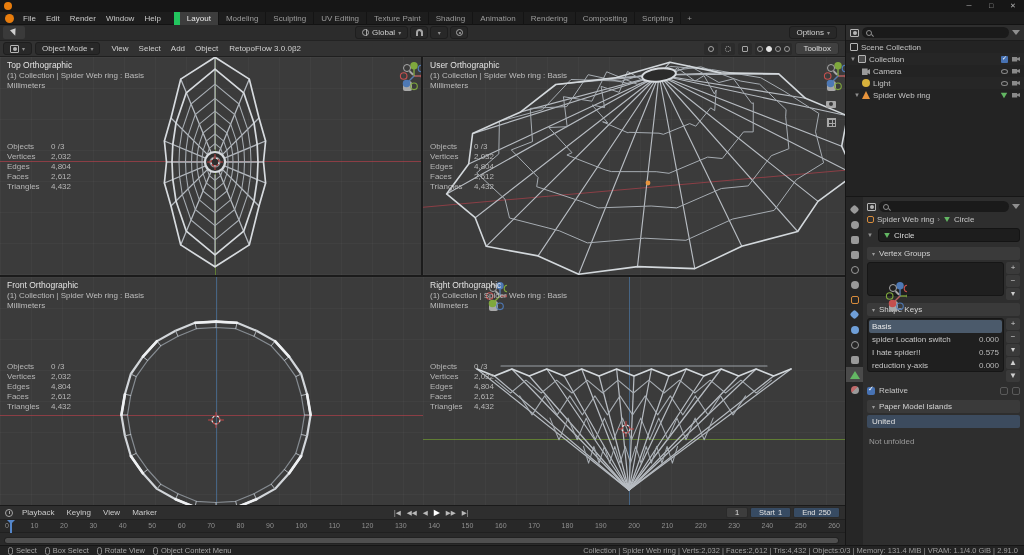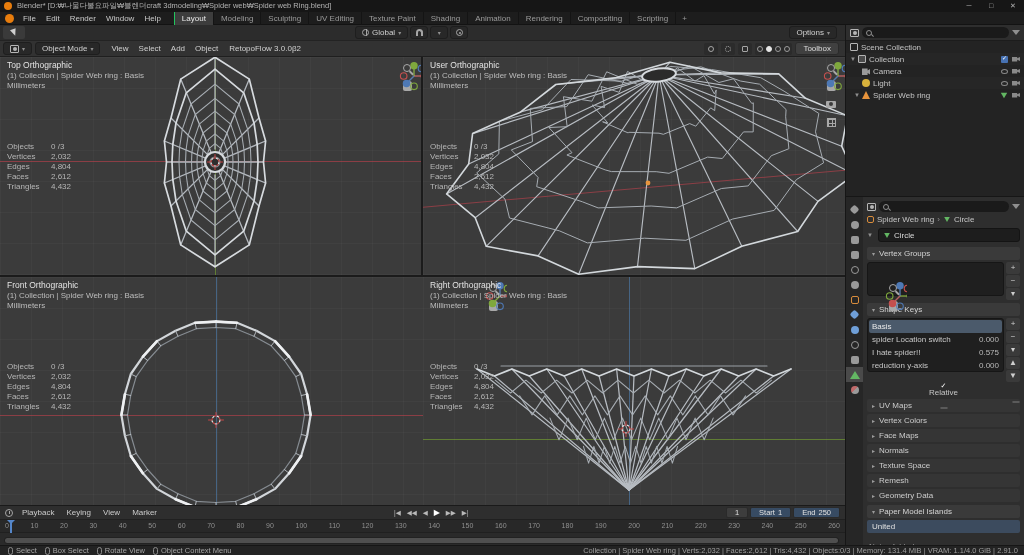--- a/index.html
+++ b/index.html
@@ -14,21 +14,21 @@
   #win-controls{margin-left:auto;display:flex;height:12px;}
   #win-controls span{width:22px;text-align:center;font-size:7px;line-height:12px;color:#b5b5b5;}
 
   
   #menubar{left:0;top:12px;width:1024px;height:13px;background:#1d1d1d;display:flex;align-items:center;border-bottom:1px solid #131313;}
   #menubar .blogo2{width:9px;height:9px;border-radius:50%;background:#e87d0d;margin:0 4px 0 5px;flex:none;}
   #main-menus{display:flex;}
   #main-menus span{padding:0 5px;font-size:8px;color:#c9c9c9;line-height:13px;}
   #workspace-tabs{display:flex;margin-left:8px;}
   #workspace-tabs span{padding:0 7px;font-size:8px;line-height:13px;color:#9b9b9b;border-right:1px solid #141414;}
-  #workspace-tabs span:first-child{border-left:1px solid #22c55e;}
+  #workspace-tabs span:first-child{border-left:6px solid #22c55e;}
   #workspace-tabs span.active{background:#3d3d3d;color:#e8e8e8;}
   .addtab{padding:0 6px;color:#9b9b9b;font-size:8px;line-height:13px;}
   #mb-right{margin-left:auto;display:flex;gap:20px;margin-right:4px;margin-top:48px;}
   .chip{display:flex;align-items:center;gap:3px;background:#282828;border:1px solid #171717;border-radius:2px;height:11px;padding:0 4px;font-size:7.5px;color:#c3c3c3;}
   .chip .ci{width:6px;height:6px;background:#8f8f8f;border-radius:1px;}
   .chip .cx::after{content:"✕";font-size:6px;color:#8a8a8a;}
 
   
   #toolsettings{left:0;top:25px;width:845px;height:16px;background:#2c2c2c;border-bottom:1px solid #232323;display:flex;align-items:center;}
   .toolbtn{width:22px;height:13px;margin-left:3px;background:#3a3a3a;border-radius:2px;display:flex;align-items:center;justify-content:center;gap:2px;}
@@ -136,21 +136,21 @@
   .sec::before{content:"▾";font-size:6px;color:#9a9a9a;margin-right:4px;}
   .listwrap{display:flex;gap:2px;margin-top:2px;}
   .listbox{flex:1;background:#1f1f1f;border:1px solid #161616;border-radius:3px;}
   .btncol{width:14px;display:flex;flex-direction:column;gap:1px;}
   .btncol span{display:block;height:12px;background:#3a3a3a;border-radius:2px;text-align:center;line-height:12px;font-size:8px;color:#cfcfcf;}
   #vg-list{height:34px;}
   #sk-list{height:54px;padding:1px;}
   .skrow{display:flex;align-items:center;height:13px;padding:0 3px;border-radius:2px;color:#c8c8c8;}
   .skrow.sel{background:#4b5a6b;color:#e8e8e8;}
   .skval{margin-left:auto;color:#b9b9b9;}
-  .chkrow{display:flex;align-items:center;gap:4px;height:13px;margin-top:2px;flex-direction:column;}
+  .chkrow{display:flex;align-items:center;gap:4px;height:13px;margin-top:2px;}
   .chk{width:8px;height:8px;background:#4772b3;border-radius:2px;position:relative;}
   .chk::after{content:"✓";position:absolute;left:1px;top:-2px;font-size:7px;color:#fff;}
   .chk-dim{width:8px;height:8px;border:1px solid #5a5a5a;border-radius:2px;margin-left:auto;}
   .chk-dim2{width:8px;height:8px;border:1px solid #5a5a5a;border-radius:2px;}
   #collapsed-list span{display:block;height:13px;background:#353535;border-radius:2px;margin-top:2px;line-height:13px;padding:0 5px;color:#cccccc;}
   #collapsed-list span::before{content:"▸";font-size:6px;color:#9a9a9a;margin-right:4px;}
   .paperitem{height:13px;background:#3c4b5e;border-radius:2px;margin-top:2px;line-height:13px;padding:0 5px;color:#e0e0e0;}
   .papernote{color:#9a9a9a;margin-top:9px;padding-left:2px;}
 
   
@@ -180,21 +180,20 @@
   .sb-item span{font-size:7.5px;color:#a5a5a5;line-height:10px;}
   #sb-right{margin-left:auto;margin-right:6px;font-size:7.5px;color:#9f9f9f;line-height:10px;white-space:nowrap;}
 
   .gizmo line{opacity:.85;}
 </style>
 </head>
 <body>
 
 <div id="titlebar" class="abs">
   <span class="blogo"></span>
-  <span class="ttl">Blender*  [D:₩나물다볼요파일₩블렌더craft 3dmodeling₩Spider web₩Spider web Ring.blend]</span>
   <div id="win-controls">
       <span>─</span>
       <span>□</span>
       <span>✕</span>
     </div>
 </div>
 
 <div id="menubar" class="abs">
   <span class="blogo2"></span>
   <div id="main-menus">
@@ -777,29 +776,20 @@
         </div>
     </div>
 
     <div class="chkrow">
       <span class="chk"></span>
       <span>Relative</span>
       <span class="chk-dim"></span>
       <span class="chk-dim2"></span>
     </div>
 
-    <div id="collapsed-list">
-        <span>UV Maps</span>
-        <span>Vertex Colors</span>
-        <span>Face Maps</span>
-        <span>Normals</span>
-        <span>Texture Space</span>
-        <span>Remesh</span>
-        <span>Geometry Data</span>
-      </div>
 
     <div class="sec">
         <span>Paper Model Islands</span>
       </div>
     <div class="paperitem">United</div>
     <div class="papernote">Not unfolded</div>
   </div>
 </div>
 
 <div id="timeline" class="abs">

